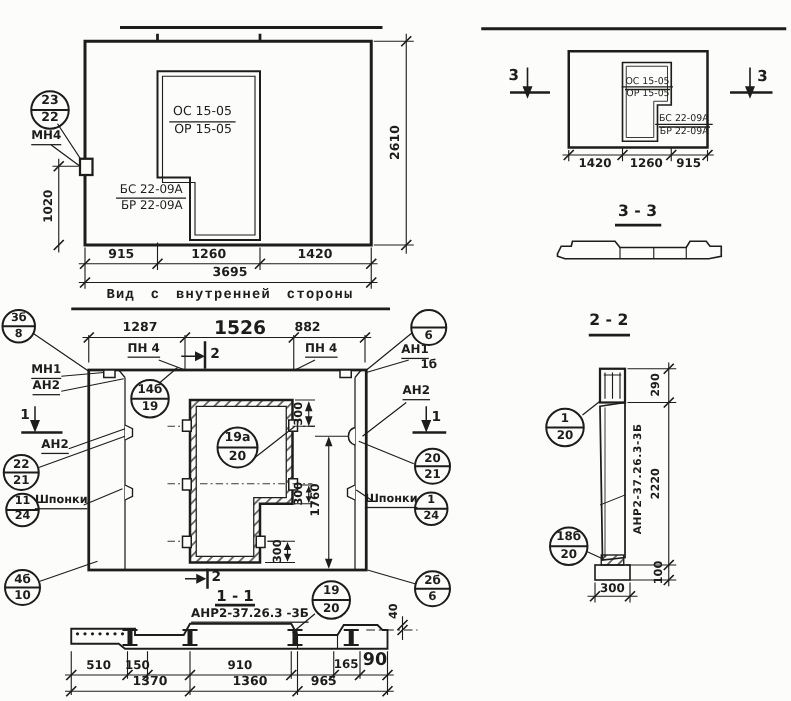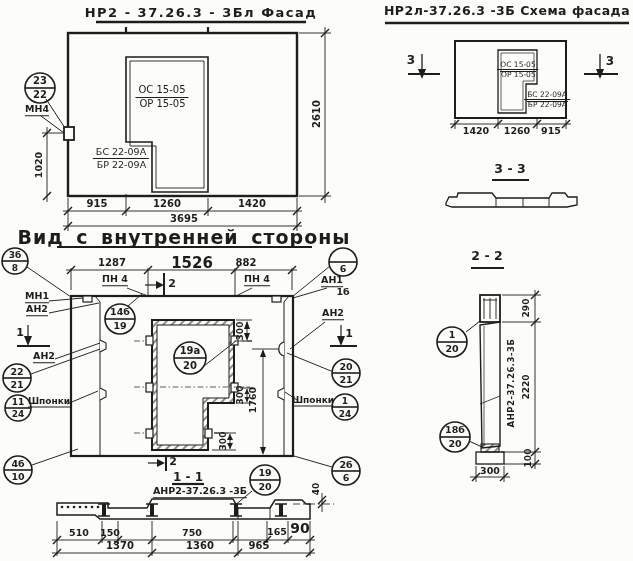--- a/index.html
+++ b/index.html
@@ -186,40 +186,38 @@
         <path d="M332,471 H360"></path>
     <circle cx="265" cy="480" r="15"></circle>
         <path d="M250,480 H280"></path>
     <circle cx="452" cy="342" r="15"></circle>
         <path d="M437,342 H467"></path>
     <circle cx="455" cy="437" r="15"></circle>
         <path d="M440,437 H470"></path>
   </g>
 </svg>
 
-<div class="t title" style="left:201px;top:12px;font-size:13px;">НР2 - 37.26.3 - 3Бл Фасад</div>
 <div class="t" style="left:40px;top:81px;font-size:10px;">23</div>
 <div class="t" style="left:40px;top:95px;font-size:10px;">22</div>
 <div class="t u" style="left:37px;top:110px;font-size:9.5px;">МН4</div>
 <div class="frac" style="left:162px;top:84px;font-size:10px;">
   <span>ОС 15-05</span>
   <span>ОР 15-05</span>
 </div>
 <div class="frac" style="left:121px;top:146px;font-size:9.5px;">
   <span>БС 22-09А</span>
   <span>БР 22-09А</span>
 </div>
 <div class="t rot" style="left:39px;top:165px;font-size:9.5px;">1020</div>
 <div class="t rot" style="left:317px;top:114px;font-size:10px;">2610</div>
 <div class="t" style="left:97px;top:204px;font-size:10px;">915</div>
 <div class="t" style="left:167px;top:204px;font-size:10px;">1260</div>
 <div class="t" style="left:252px;top:204px;font-size:10px;">1420</div>
 <div class="t" style="left:184px;top:219px;font-size:10px;">3695</div>
 
-<div class="t" style="left:507px;top:11px;font-size:12.5px;letter-spacing:0.5px;">НР2л-37.26.3 -3Б Схема фасада</div>
 <div class="t" style="left:411px;top:60px;font-size:12px;">3</div>
 <div class="t" style="left:610px;top:61px;font-size:12px;">3</div>
 <div class="frac" style="left:518px;top:60px;font-size:7.5px;">
   <span>ОС 15-05</span>
   <span>ОР 15-05</span>
 </div>
 <div class="frac" style="left:547px;top:90px;font-size:7.5px;">
   <span>БС 22-09А</span>
   <span>БР 22-09А</span>
 </div>
@@ -233,21 +231,21 @@
 <div class="t" style="left:452px;top:335px;font-size:9.5px;">1</div>
 <div class="t" style="left:452px;top:349px;font-size:9.5px;">20</div>
 <div class="t" style="left:455px;top:430px;font-size:9.5px;">18б</div>
 <div class="t" style="left:455px;top:444px;font-size:9.5px;">20</div>
 <div class="t rot" style="left:526px;top:308px;font-size:9px;">290</div>
 <div class="t rot" style="left:526px;top:387px;font-size:9px;">2220</div>
 <div class="t rot" style="left:528px;top:458px;font-size:9px;">100</div>
 <div class="t" style="left:490px;top:471px;font-size:9.5px;">300</div>
 <div class="t rot" style="left:511px;top:383px;font-size:8.5px;letter-spacing:0.5px;">АНР2-37.26.3-3Б</div>
 
-<div class="t" style="left:184px;top:237px;font-size:19px;letter-spacing:1px;word-spacing:5px;">Вид с внутренней стороны</div>
+<div class="t" style="left:184px;top:237px;font-size:11px;letter-spacing:1px;word-spacing:5px;font-family:Liberation Mono, monospace;">Вид с внутренней стороны</div>
 <div class="t" style="left:112px;top:263px;font-size:10px;">1287</div>
 <div class="t" style="left:192px;top:263px;font-size:15px;">1526</div>
 <div class="t" style="left:246px;top:263px;font-size:10px;">882</div>
 <div class="t u" style="left:115px;top:280px;font-size:9.5px;">ПН 4</div>
 <div class="t u" style="left:257px;top:280px;font-size:9.5px;">ПН 4</div>
 <div class="t" style="left:172px;top:283px;font-size:11px;">2</div>
 <div class="t" style="left:20px;top:332px;font-size:11px;">1</div>
 <div class="t" style="left:349px;top:333px;font-size:11px;">1</div>
 <div class="t u" style="left:37px;top:297px;font-size:9.5px;">МН1</div>
 <div class="t u" style="left:37px;top:310px;font-size:9.5px;">АН2</div>
@@ -284,20 +282,20 @@
 <div class="t rot" style="left:253px;top:400px;font-size:9.5px;">1760</div>
 
 <div class="t" style="left:173px;top:461px;font-size:11px;">2</div>
 <div class="t" style="left:188px;top:477px;font-size:12px;">1 - 1</div>
 <div class="t u" style="left:200px;top:492px;font-size:9.5px;">АНР2-37.26.3 -3Б</div>
 <div class="t" style="left:265px;top:473px;font-size:9.5px;">19</div>
 <div class="t" style="left:265px;top:487px;font-size:9.5px;">20</div>
 <div class="t rot" style="left:316px;top:489px;font-size:9px;">40</div>
 <div class="t" style="left:79px;top:533px;font-size:9.5px;">510</div>
 <div class="t" style="left:110px;top:533px;font-size:9.5px;">150</div>
-<div class="t" style="left:192px;top:533px;font-size:9.5px;">750</div>
+<div class="t" style="left:192px;top:533px;font-size:9.5px;">910</div>
 <div class="t" style="left:277px;top:532px;font-size:9.5px;">165</div>
 <div class="t" style="left:300px;top:528px;font-size:14px;text-align:center;">90</div>
 <div class="t" style="left:120px;top:546px;font-size:10px;">1370</div>
 <div class="t" style="left:200px;top:546px;font-size:10px;">1360</div>
 <div class="t" style="left:259px;top:546px;font-size:10px;">965</div>
 
 </div>
 
 </body></html>

